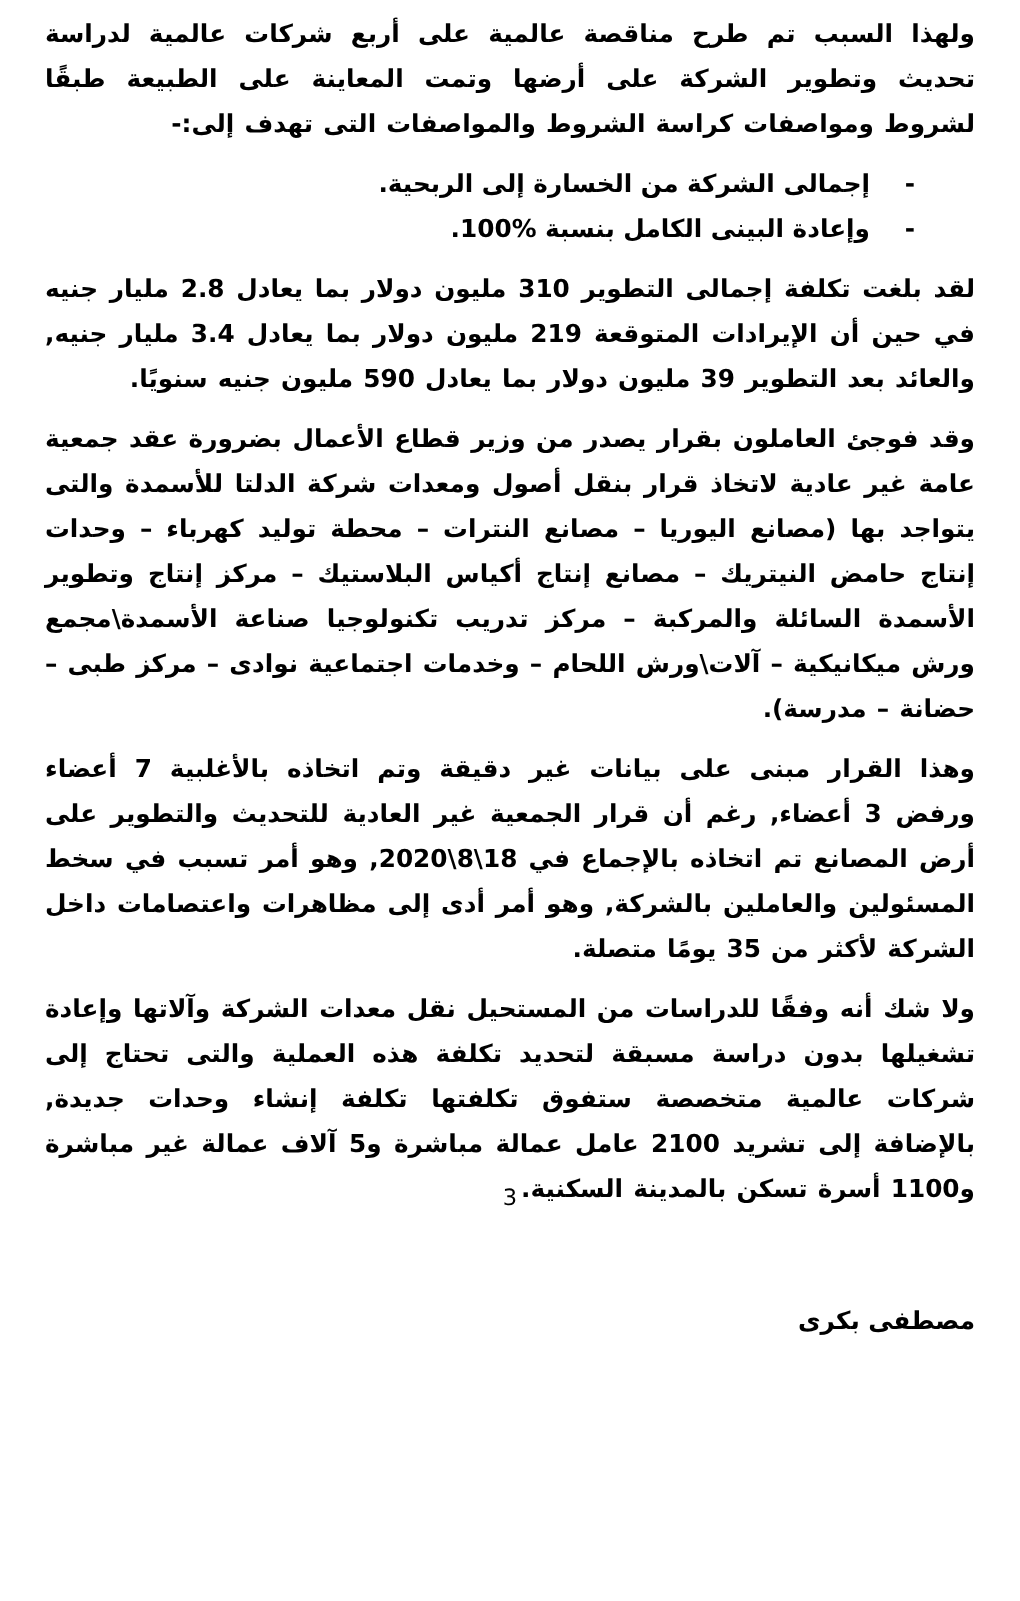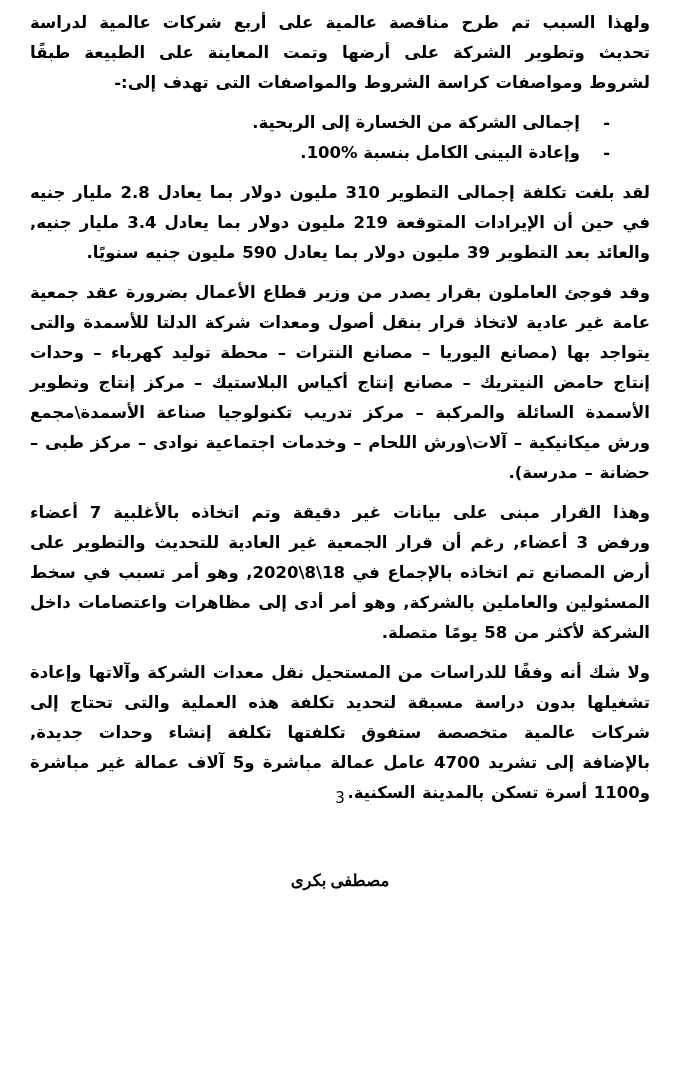--- a/index.html
+++ b/index.html
@@ -54,22 +54,21 @@
   .signature {
     margin-top: 58px;
     text-align: left;
     direction: rtl;
   }
   .signature .sig-line {
     font-size: 16.5px;
     font-weight: bold;
     line-height: 30px;
     margin: 0 0 14px 0;
-    text-align: center;
-    font-family: Liberation Serif, serif;
+    text-align: right;
   }
   .page-number {
     position: absolute;
     bottom: 20px;
     left: 0;
     right: 0;
     text-align: center;
     font-size: 15px;
     font-weight: normal;
     direction: ltr;
@@ -90,23 +89,23 @@
     <li>
       <span class="dash">-</span>
       <span>وإعادة البينى الكامل بنسبة %100.</span>
     </li>
   </ul>
 
   <p class="para">لقد بلغت تكلفة إجمالى التطوير 310 مليون دولار بما يعادل 2.8 مليار جنيه في حين أن الإيرادات المتوقعة 219 مليون دولار بما يعادل 3.4 مليار جنيه, والعائد بعد التطوير 39 مليون دولار بما يعادل 590 مليون جنيه سنويًا.</p>
 
   <p class="para">وقد فوجئ العاملون بقرار يصدر من وزير قطاع الأعمال بضرورة عقد جمعية عامة غير عادية لاتخاذ قرار بنقل أصول ومعدات شركة الدلتا للأسمدة والتى يتواجد بها (مصانع اليوريا – مصانع النترات – محطة توليد كهرباء – وحدات إنتاج حامض النيتريك – مصانع إنتاج أكياس البلاستيك – مركز إنتاج وتطوير الأسمدة السائلة والمركبة – مركز تدريب تكنولوجيا صناعة الأسمدة\مجمع ورش ميكانيكية – آلات\ورش اللحام – وخدمات اجتماعية نوادى – مركز طبى – حضانة – مدرسة).</p>
 
-  <p class="para">وهذا القرار مبنى على بيانات غير دقيقة وتم اتخاذه بالأغلبية 7 أعضاء ورفض 3 أعضاء, رغم أن قرار الجمعية غير العادية للتحديث والتطوير على أرض المصانع تم اتخاذه بالإجماع في 18\8\2020, وهو أمر تسبب في سخط المسئولين والعاملين بالشركة, وهو أمر أدى إلى مظاهرات واعتصامات داخل الشركة لأكثر من 58 يومًا متصلة.</p>
+  <p class="para">وهذا القرار مبنى على بيانات غير دقيقة وتم اتخاذه بالأغلبية 7 أعضاء ورفض 3 أعضاء, رغم أن قرار الجمعية غير العادية للتحديث والتطوير على أرض المصانع تم اتخاذه بالإجماع في 18\8\2020, وهو أمر تسبب في سخط المسئولين والعاملين بالشركة, وهو أمر أدى إلى مظاهرات واعتصامات داخل الشركة لأكثر من 35 يومًا متصلة.</p>
 
-  <p class="para">ولا شك أنه وفقًا للدراسات من المستحيل نقل معدات الشركة وآلاتها وإعادة تشغيلها بدون دراسة مسبقة لتحديد تكلفة هذه العملية والتى تحتاج إلى شركات عالمية متخصصة ستفوق تكلفتها تكلفة إنشاء وحدات جديدة, بالإضافة إلى تشريد 4700 عامل عمالة مباشرة و5 آلاف عمالة غير مباشرة و1100 أسرة تسكن بالمدينة السكنية.</p>
+  <p class="para">ولا شك أنه وفقًا للدراسات من المستحيل نقل معدات الشركة وآلاتها وإعادة تشغيلها بدون دراسة مسبقة لتحديد تكلفة هذه العملية والتى تحتاج إلى شركات عالمية متخصصة ستفوق تكلفتها تكلفة إنشاء وحدات جديدة, بالإضافة إلى تشريد 2100 عامل عمالة مباشرة و5 آلاف عمالة غير مباشرة و1100 أسرة تسكن بالمدينة السكنية.</p>
 
   <div class="signature">
     <p class="sig-line">مصطفى بكرى</p>
   </div>
 
   <div class="page-number">3</div>
 
 </div>
 
 </body></html>

